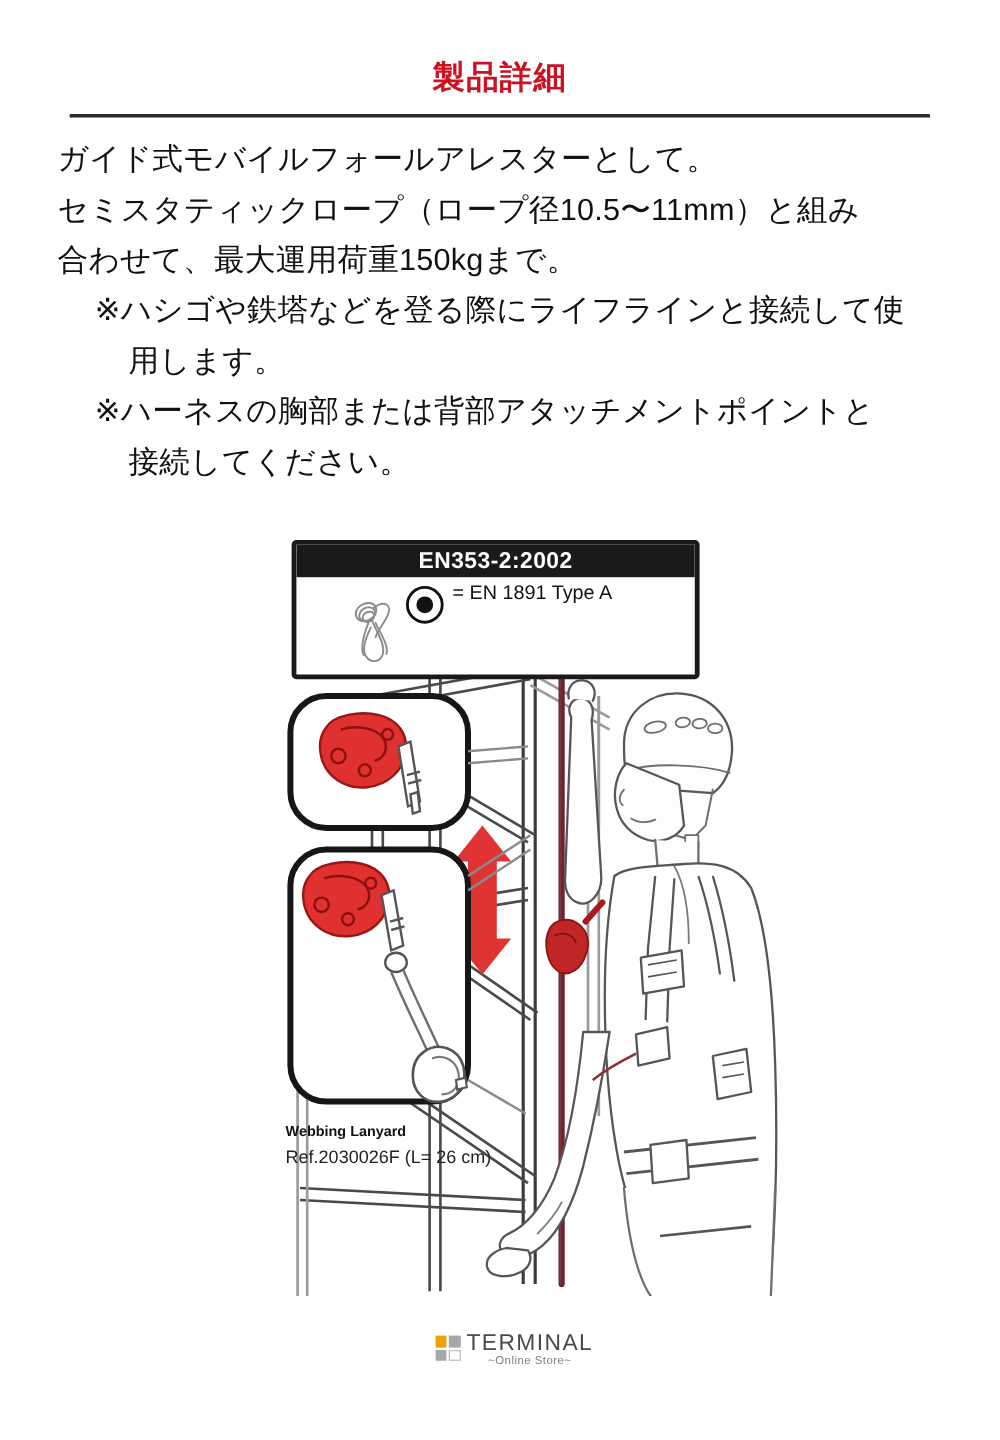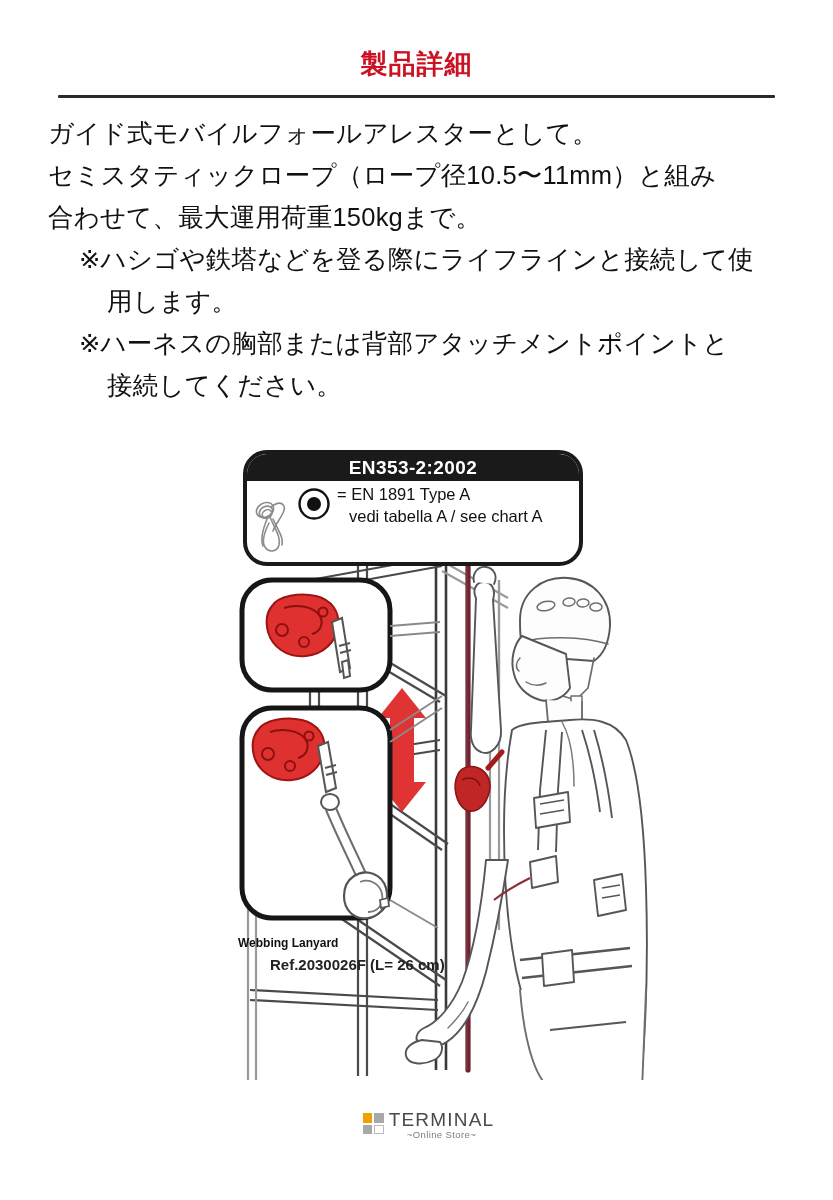--- a/index.html
+++ b/index.html
@@ -80,38 +80,39 @@
   .illu-svg { display: block; }
 
   
   .std-label {
     position: absolute;
     left: 243px;
     top: 450px;
     width: 340px;
     height: 116px;
     border: 4px solid #1a1a1a;
-    border-radius: 24px;
+    border-radius: 4px;
     background: #ffffff;
     box-sizing: border-box;
     overflow: hidden;
   }
   .std-label-head {
     height: 27px;
     background: #1a1a1a;
     color: #ffffff;
     font-size: 19px;
     font-weight: 700;
     letter-spacing: 0.4px;
     text-align: center;
     line-height: 27px;
   }
   .std-label-body {
     position: relative;
     height: 69px;
+    margin-left: 40px;
   }
   .rope-coil-icon {
     position: absolute;
     left: 4px;
     top: 14px;
     width: 46px;
     height: 60px;
   }
   .dot-circle-icon {
     position: absolute;
@@ -152,25 +153,24 @@
   }
   .lanyard-title {
     font-size: 12px;
     font-weight: 700;
     color: #111111;
     line-height: 21px;
     white-space: nowrap;
   }
   .lanyard-ref {
     font-size: 15px;
-    font-weight: 700;
+    font-weight: 400;
     color: #222222;
     line-height: 21px;
     white-space: nowrap;
-    margin-left: 32px;
   }
 
   
   .footer-logo {
     position: absolute;
     left: 12px;
     top: 1110px;
     width: 833px;
     display: flex;
     justify-content: center;
@@ -426,21 +426,20 @@
         </g>
       </svg>
 
       <svg class="dot-circle-icon" viewBox="0 0 34 34" xmlns="http://www.w3.org/2000/svg">
         <circle cx="17" cy="17" r="14.5" fill="#ffffff" stroke="#111111" stroke-width="2.4"></circle>
         <circle cx="17" cy="17" r="7" fill="#111111"></circle>
       </svg>
 
       <div class="std-lines">
         <div class="std-line">= EN 1891 Type A</div>
-        <div class="std-line indent">vedi tabella A / see chart A</div>
       </div>
     </div>
   </div>
 
   <div class="lanyard-caption">
     <div class="lanyard-title">Webbing Lanyard</div>
     <div class="lanyard-ref">Ref.2030026F (L= 26 cm)</div>
   </div>
 
   <div class="footer-logo">

